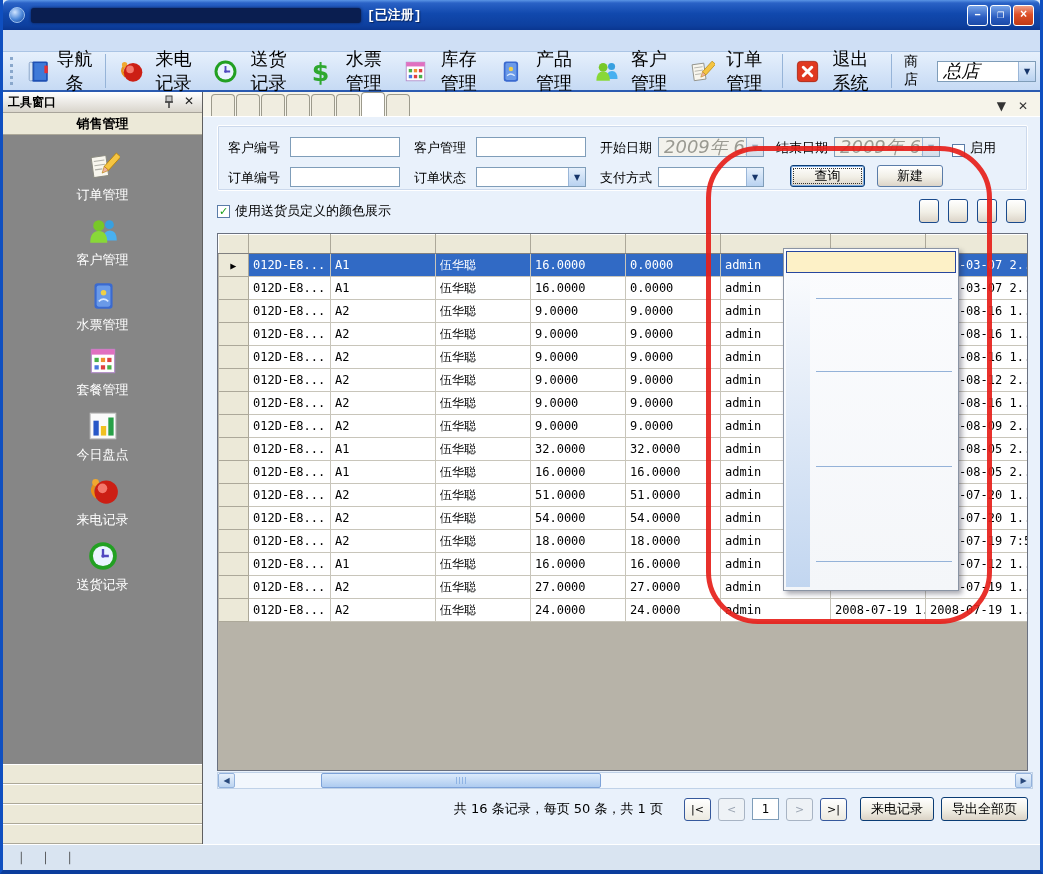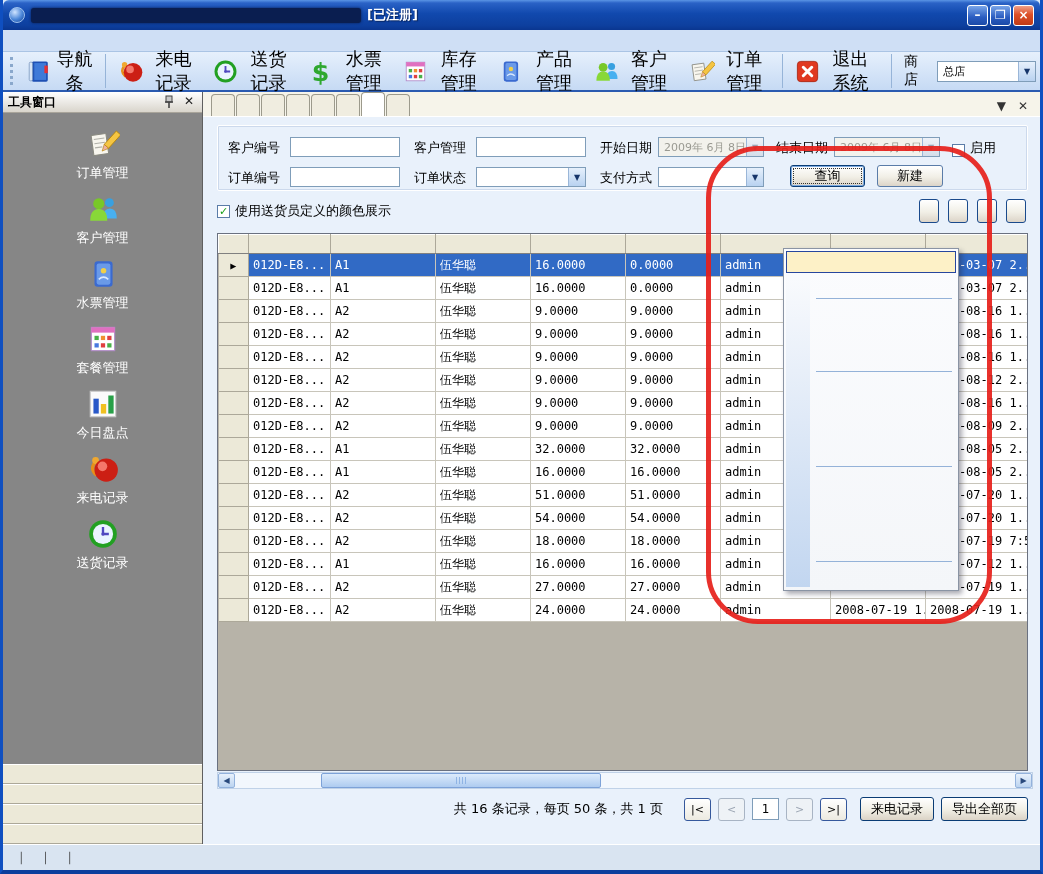--- a/index.html
+++ b/index.html
@@ -8,21 +8,21 @@
     font-family: "DejaVu Sans", sans-serif;
     font-size: 12px; color:#000;
     position: relative; overflow: hidden; background:#ece9d8;
   }
   .window { position:absolute; inset:0;
     border-left:3px solid #0f4fc0; border-right:3px solid #0f4fc0; border-bottom:4px solid #0b3d9c;
     display:flex; flex-direction:column; background:#d6e7fa; }
   
   .titlebar { height:30px; flex:none; display:flex; align-items:center; gap:6px; padding:0 6px;
     background:linear-gradient(180deg,#5b95e5 0%,#2a62c6 10%,#1149ae 45%,#0d3f9e 85%,#0a3690 100%);
-    border-radius:6px 6px 0 0; color:#fff; font-weight:bold; font-size:13px; text-shadow:1px 1px 1px #07245e; }
+    border-radius:6px 6px 0 0; color:#fff; font-weight:bold; font-size:13px; text-shadow:1px 1px 1px #07245e;font-family:Liberation Mono, monospace; }
   .app-ico { width:16px; height:16px; border-radius:50%; flex:none;
     background:radial-gradient(circle at 35% 30%, #cfe4ff, #4a86d8 55%, #123f90); border:1px solid #9cc0ee; }
   .censor { height:15px; width:330px; background:#0a1e50; border-radius:3px; filter:blur(0.6px); box-shadow:0 0 3px #0a1e50; }
   .win-btns { margin-left:auto; display:flex; gap:2px; }
   .win-btn { width:21px; height:21px; border:1px solid #fff; border-radius:3px; color:#fff;
     font-size:12px; line-height:18px; text-align:center; font-weight:bold; text-shadow:none;
     background:linear-gradient(#79a5e8,#2a5cc0 60%,#1b4aa8); cursor:default; }
   .win-btn.close { background:linear-gradient(#f0a088,#dd4f27 45%,#bf3a16); }
   
   .menubar { height:22px; flex:none; display:flex; align-items:center; gap:2px; padding-left:8px;
@@ -32,21 +32,21 @@
   .toolbar { height:40px; flex:none; display:flex; align-items:center; padding:0 4px;
     background:linear-gradient(#e6f0fc,#c6daf4); border-bottom:2px solid #2a5ab0; }
   .grip { width:7px; height:28px; border-left:3px dotted #8aa8cc; margin:0 3px; }
   .tb-btn { display:flex; align-items:center; gap:3px; height:34px; padding:0 6px;
     background:none; border:none; font-size:18px; font-family:inherit; }
   .tb-btn.sep-before { border-left:1px solid #96b4d8; margin-left:5px; padding-left:11px; border-radius:0; }
   .tb-ico { width:27px; height:27px; flex:none; }
   .shop-area { display:flex; align-items:center; gap:8px; margin-left:8px; padding-left:12px;
     border-left:1px solid #96b4d8; font-size:14px; height:34px; }
   .combo { width:110px; height:21px; background:#fff; border:1px solid #7f9db9; display:flex; align-items:center; }
-  .combo .val { flex:1; padding-left:5px; overflow:hidden; white-space:nowrap; font-size:11px; }
+  .combo .val { flex:1; padding-left:5px; overflow:hidden; white-space:nowrap; font-size:18px;font-style:italic; }
   .combo .arrow { width:17px; height:100%; flex:none; display:flex; align-items:center; justify-content:center;
     font-size:8px; color:#16356a; background:linear-gradient(#e6f0fc,#b9d2f0); border-left:1px solid #9ab6d8; }
   .combo.disabled { background:#f3f2ec; color:#9a9a92; }
   .combo.disabled .val { color:#9a9a92; }
   .combo.disabled .arrow { color:#9aa4b4; background:linear-gradient(#eef2f8,#d4deea); }
   
   .main-row { flex:1; display:flex; min-height:0;border-radius:30px; }
   .sidebar { width:200px; flex:none; background:#868686; display:flex; flex-direction:column; border-right:1px solid #5f5f5f; }
   .sb-caption { height:21px; flex:none; display:flex; align-items:center; padding:0 5px; gap:4px; font-weight:bold;
     background:linear-gradient(#ffffff,#d9d5cc); border-bottom:1px solid #a8a49a; }
@@ -308,20 +308,21 @@
 
     <div class="sidebar">
       <div class="sb-caption">
         <span>工具窗口</span>
         <span class="sp"></span>
         <svg class="sb-tool" width="14" height="14">
             <use href="#ico-pin"></use>
           </svg>
         <span class="sb-tool">✕</span>
       </div>
+      <div class="sb-group">销售管理</div>
       <div class="sb-items">
 
       <div class="sb-item">
             <svg class="sb-ico">
               <use href="#ico-order"></use>
             </svg>
             <span>订单管理</span>
           </div>
           <div class="sb-item">
             <svg class="sb-ico">

